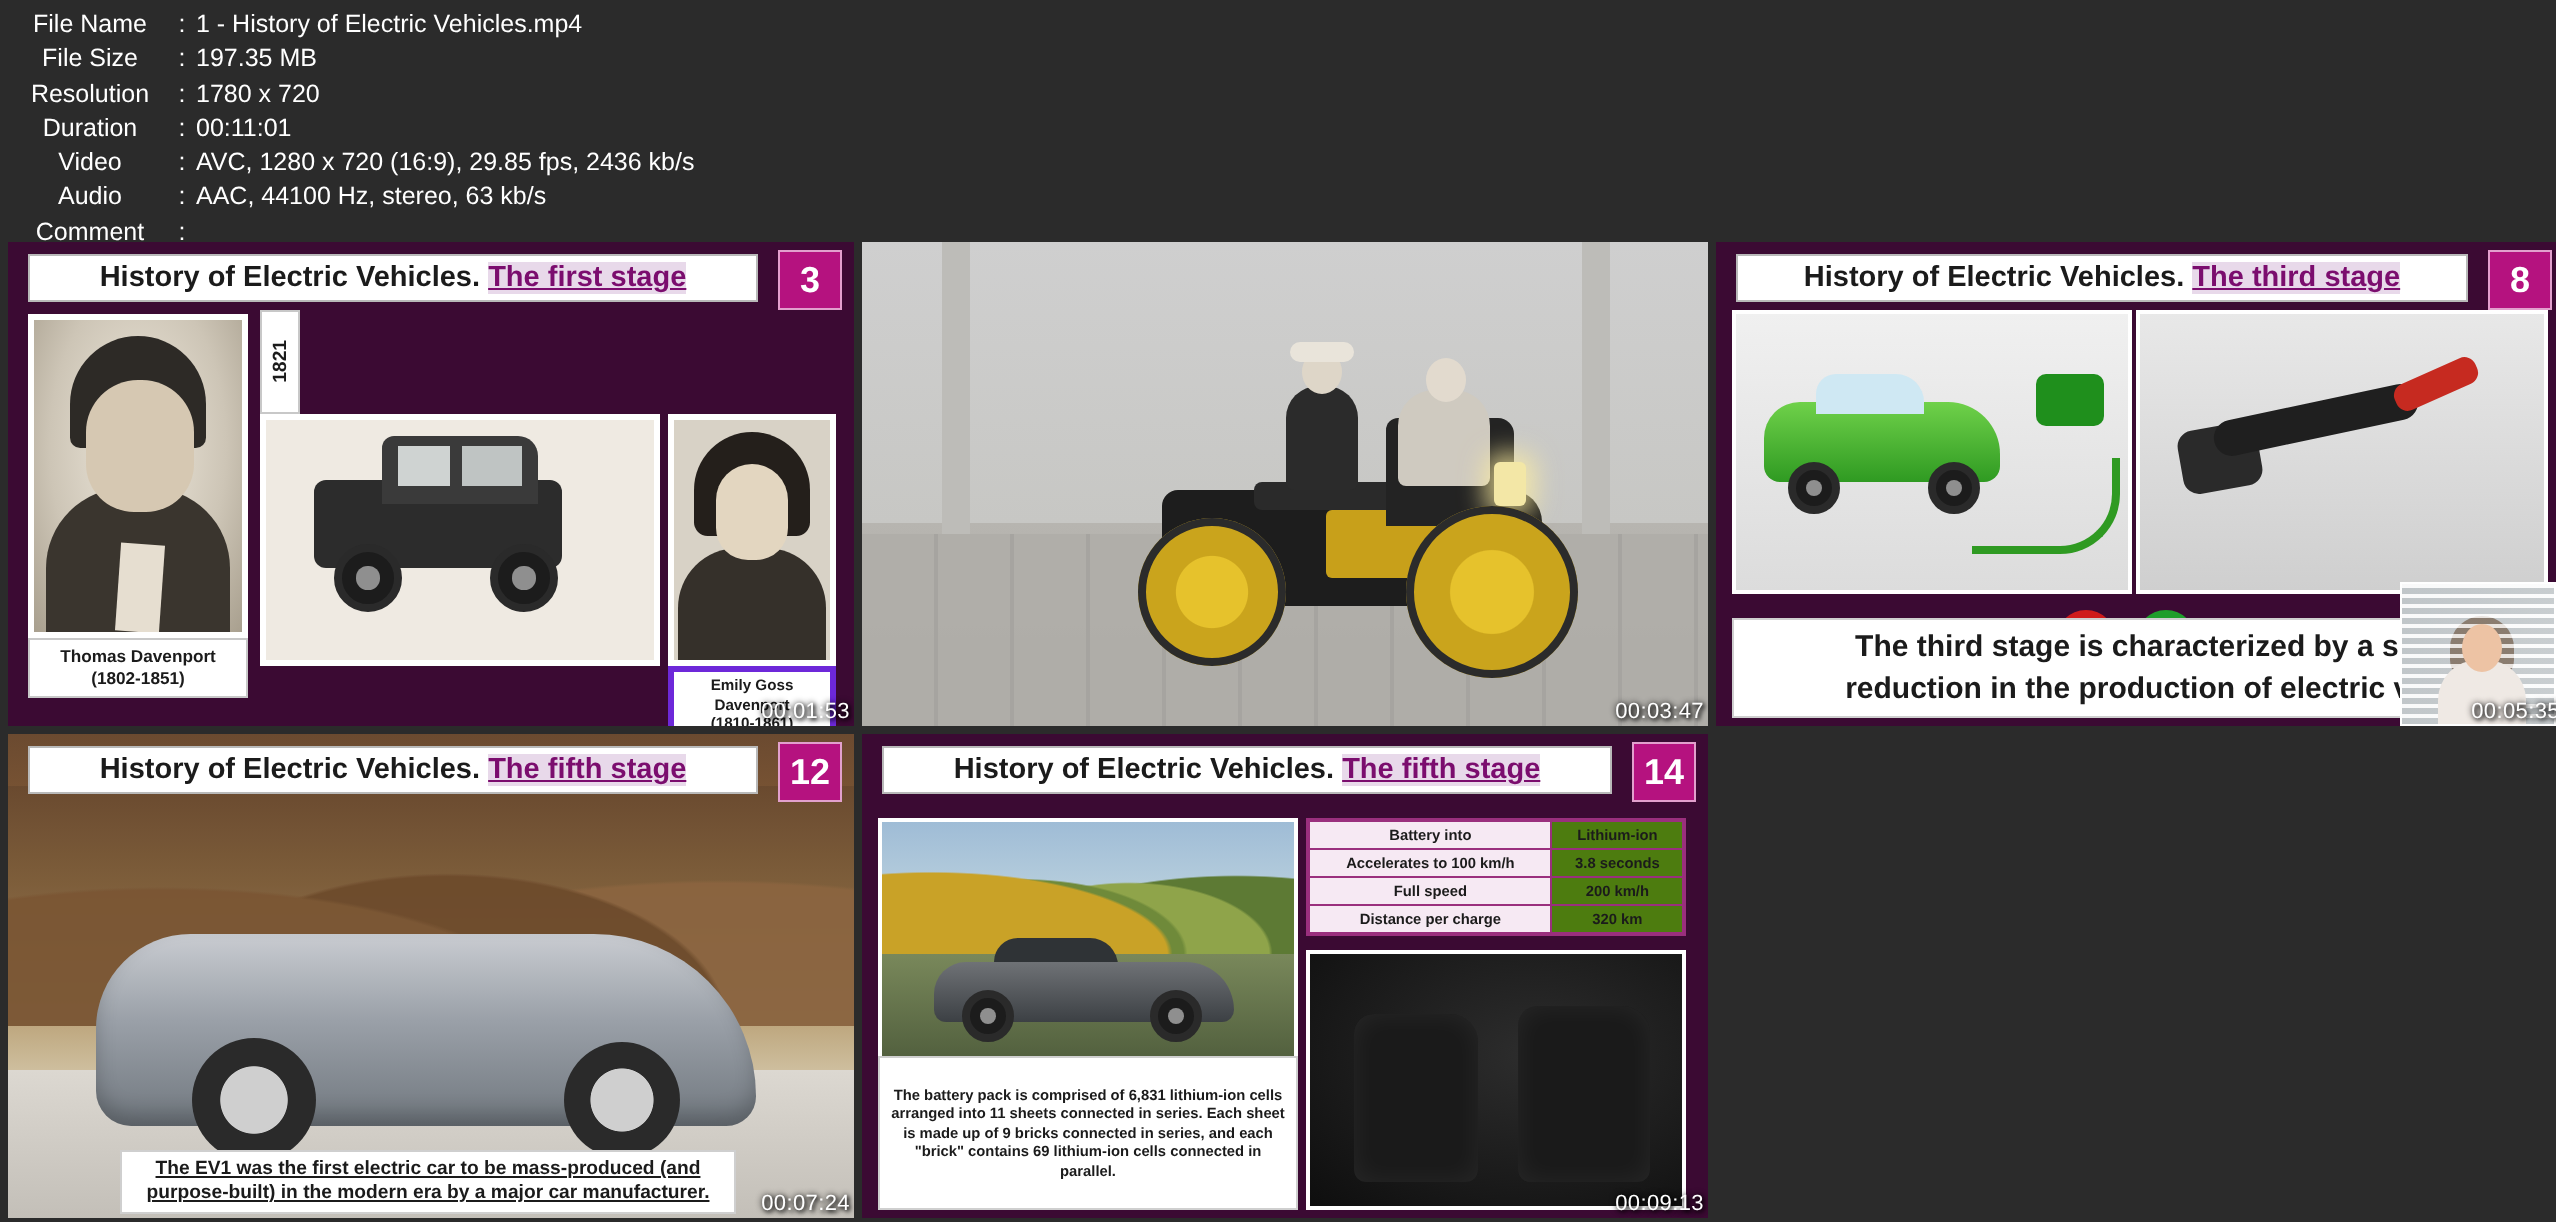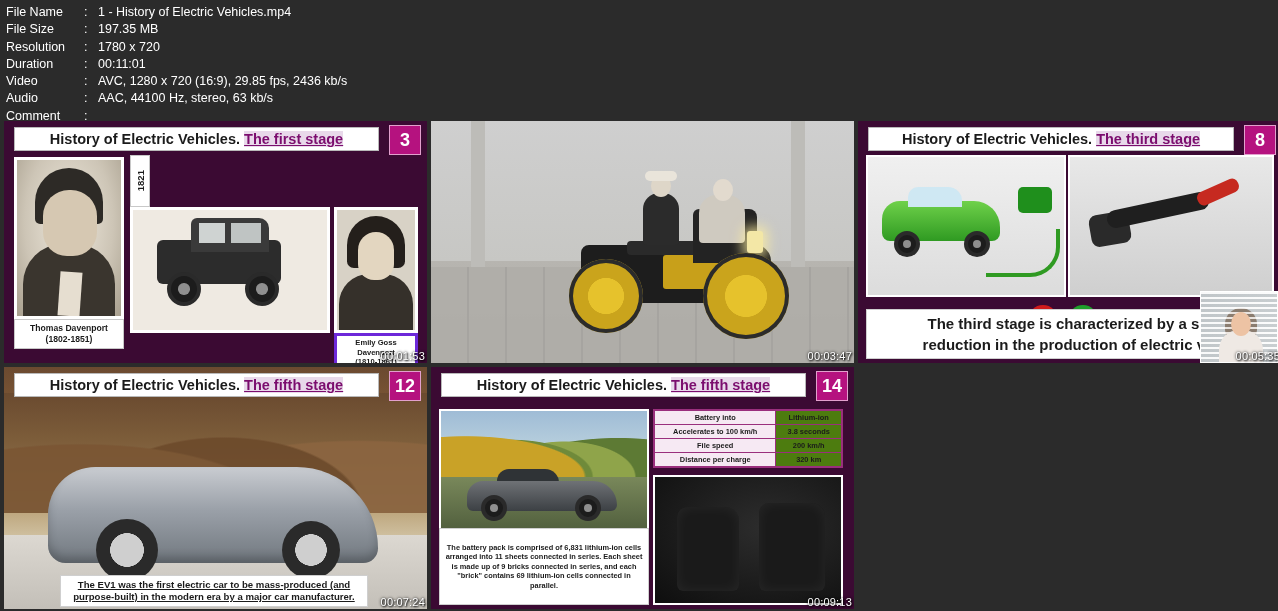--- a/index.html
+++ b/index.html
@@ -19,20 +19,21 @@
     color: #ffffff;
     padding: 4px 0 2px 6px;
     font-size: 12.5px;
     line-height: 17.3px;
     height: 121px;
     box-sizing: border-box;
   }
   .meta-row {
     display: flex;
     white-space: pre;
+    text-align: center;
   }
   .meta-key {
     width: 78px;
     flex: 0 0 78px;
   }
   .meta-sep {
     width: 14px;
     flex: 0 0 14px;
   }
   .meta-val { }
@@ -955,21 +956,21 @@
           <tbody>
               <tr>
             <td>Battery into</td>
             <td>Lithium-ion</td>
           </tr>
           <tr>
             <td>Accelerates to 100 km/h</td>
             <td>3.8 seconds</td>
           </tr>
           <tr>
-            <td>File speed</td>
+            <td>Full speed</td>
             <td>200 km/h</td>
           </tr>
           <tr>
             <td>Distance per charge</td>
             <td>320 km</td>
           </tr>
         </tbody>
           </table>
       </div>
 

